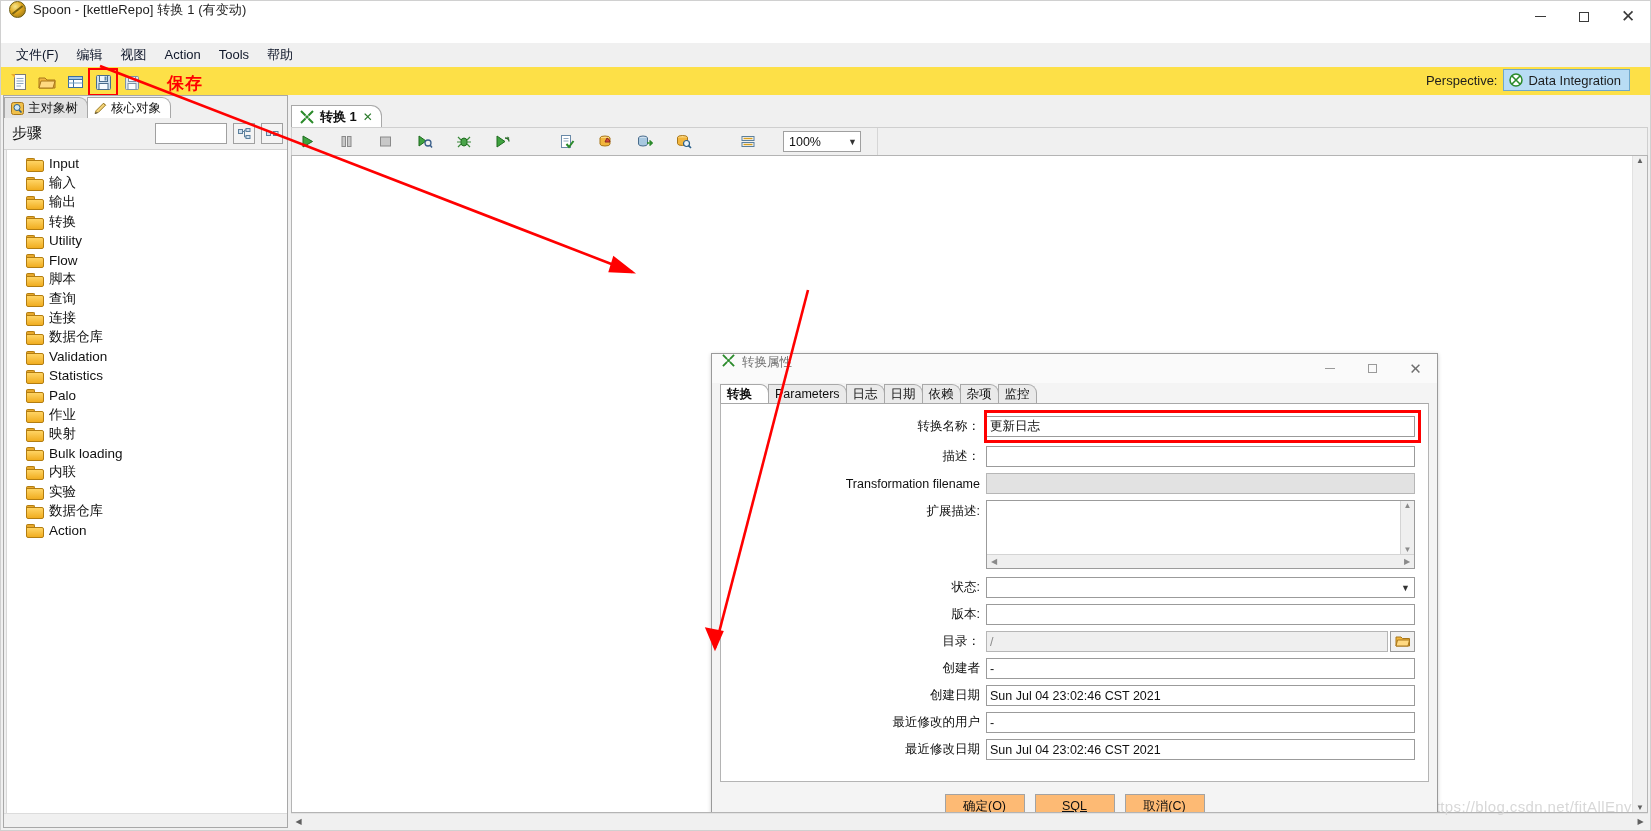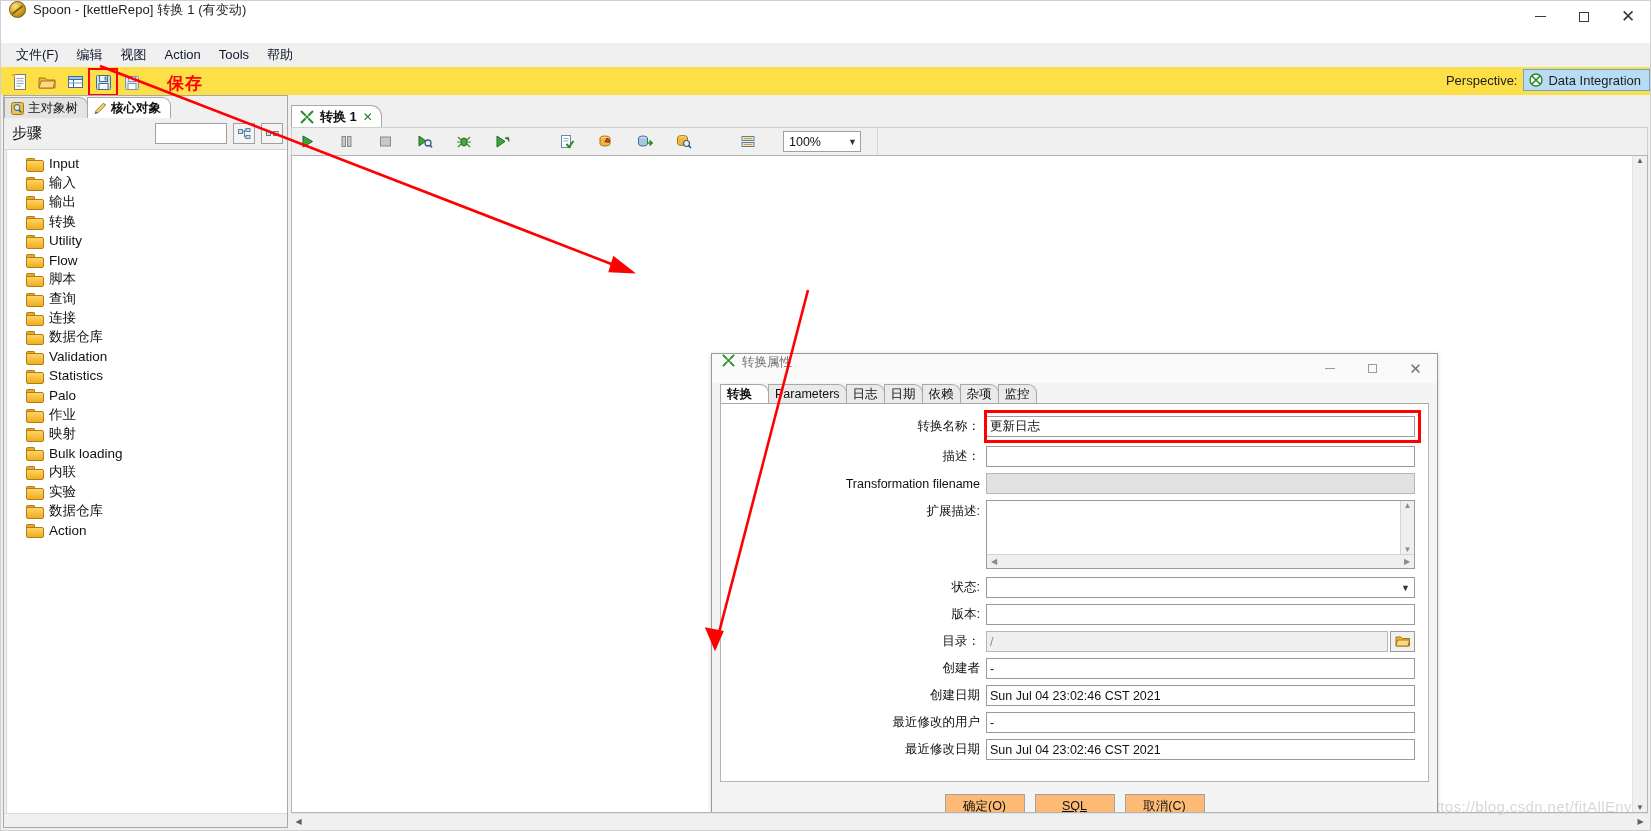--- a/index.html
+++ b/index.html
@@ -76,21 +76,21 @@
   .tb-btn {
     width: 28px; height: 26px;
     display: flex; align-items: center; justify-content: center;
     position: relative;
   }
   .tb-annotation {
     margin-left: 22px; color: #ff0000; font-size: 17px; font-weight: bold;
     letter-spacing: 1px;
   }
   .persp {
-    position: absolute; right: 0; top: 2px;
+    position: absolute; right: 20px; top: 2px;
     display: flex; align-items: center; gap: 6px;
     font-size: 13px; color: #1d1d1d;
   }
   .persp-btn {
     display: flex; align-items: center; gap: 5px;
     background: #b8dcf4; border: 1px solid #6fa8cc;
     padding: 2px 8px 2px 5px; height: 22px;
   }
 
   
@@ -107,21 +107,21 @@
   .lp-tabs { height: 22px; display: flex; align-items: flex-end; background: #f0f0f0; }
   .lp-tab {
     display: flex; align-items: center; gap: 4px;
     height: 21px; padding: 0 9px 0 6px;
     font-size: 12.5px; color: #101010;
     border: 1px solid #a8a8a8; border-bottom: none;
     border-top-right-radius: 9px;
     background: #e4e4e4;
     margin-right: -1px;
   }
-  .lp-tab.active { background: #ffffff; font-weight: bold; }
+  .lp-tab.active { background: #ffffff; font-weight: normal; }
   .lp-header {
     height: 32px; display: flex; align-items: center;
     background: #f0f0f0; border-bottom: 1px solid #d4d4d4;
     padding: 0 4px 0 8px; gap: 6px;
   }
   .lp-header-label { font-size: 15px; color: #101010; flex: 1; }
   .lp-search {
     width: 72px; height: 21px; background: #fff;
     border: 1px solid #a0a0a0; font-size: 12px; padding: 0 3px;
     font-family: "Liberation Sans", sans-serif;

